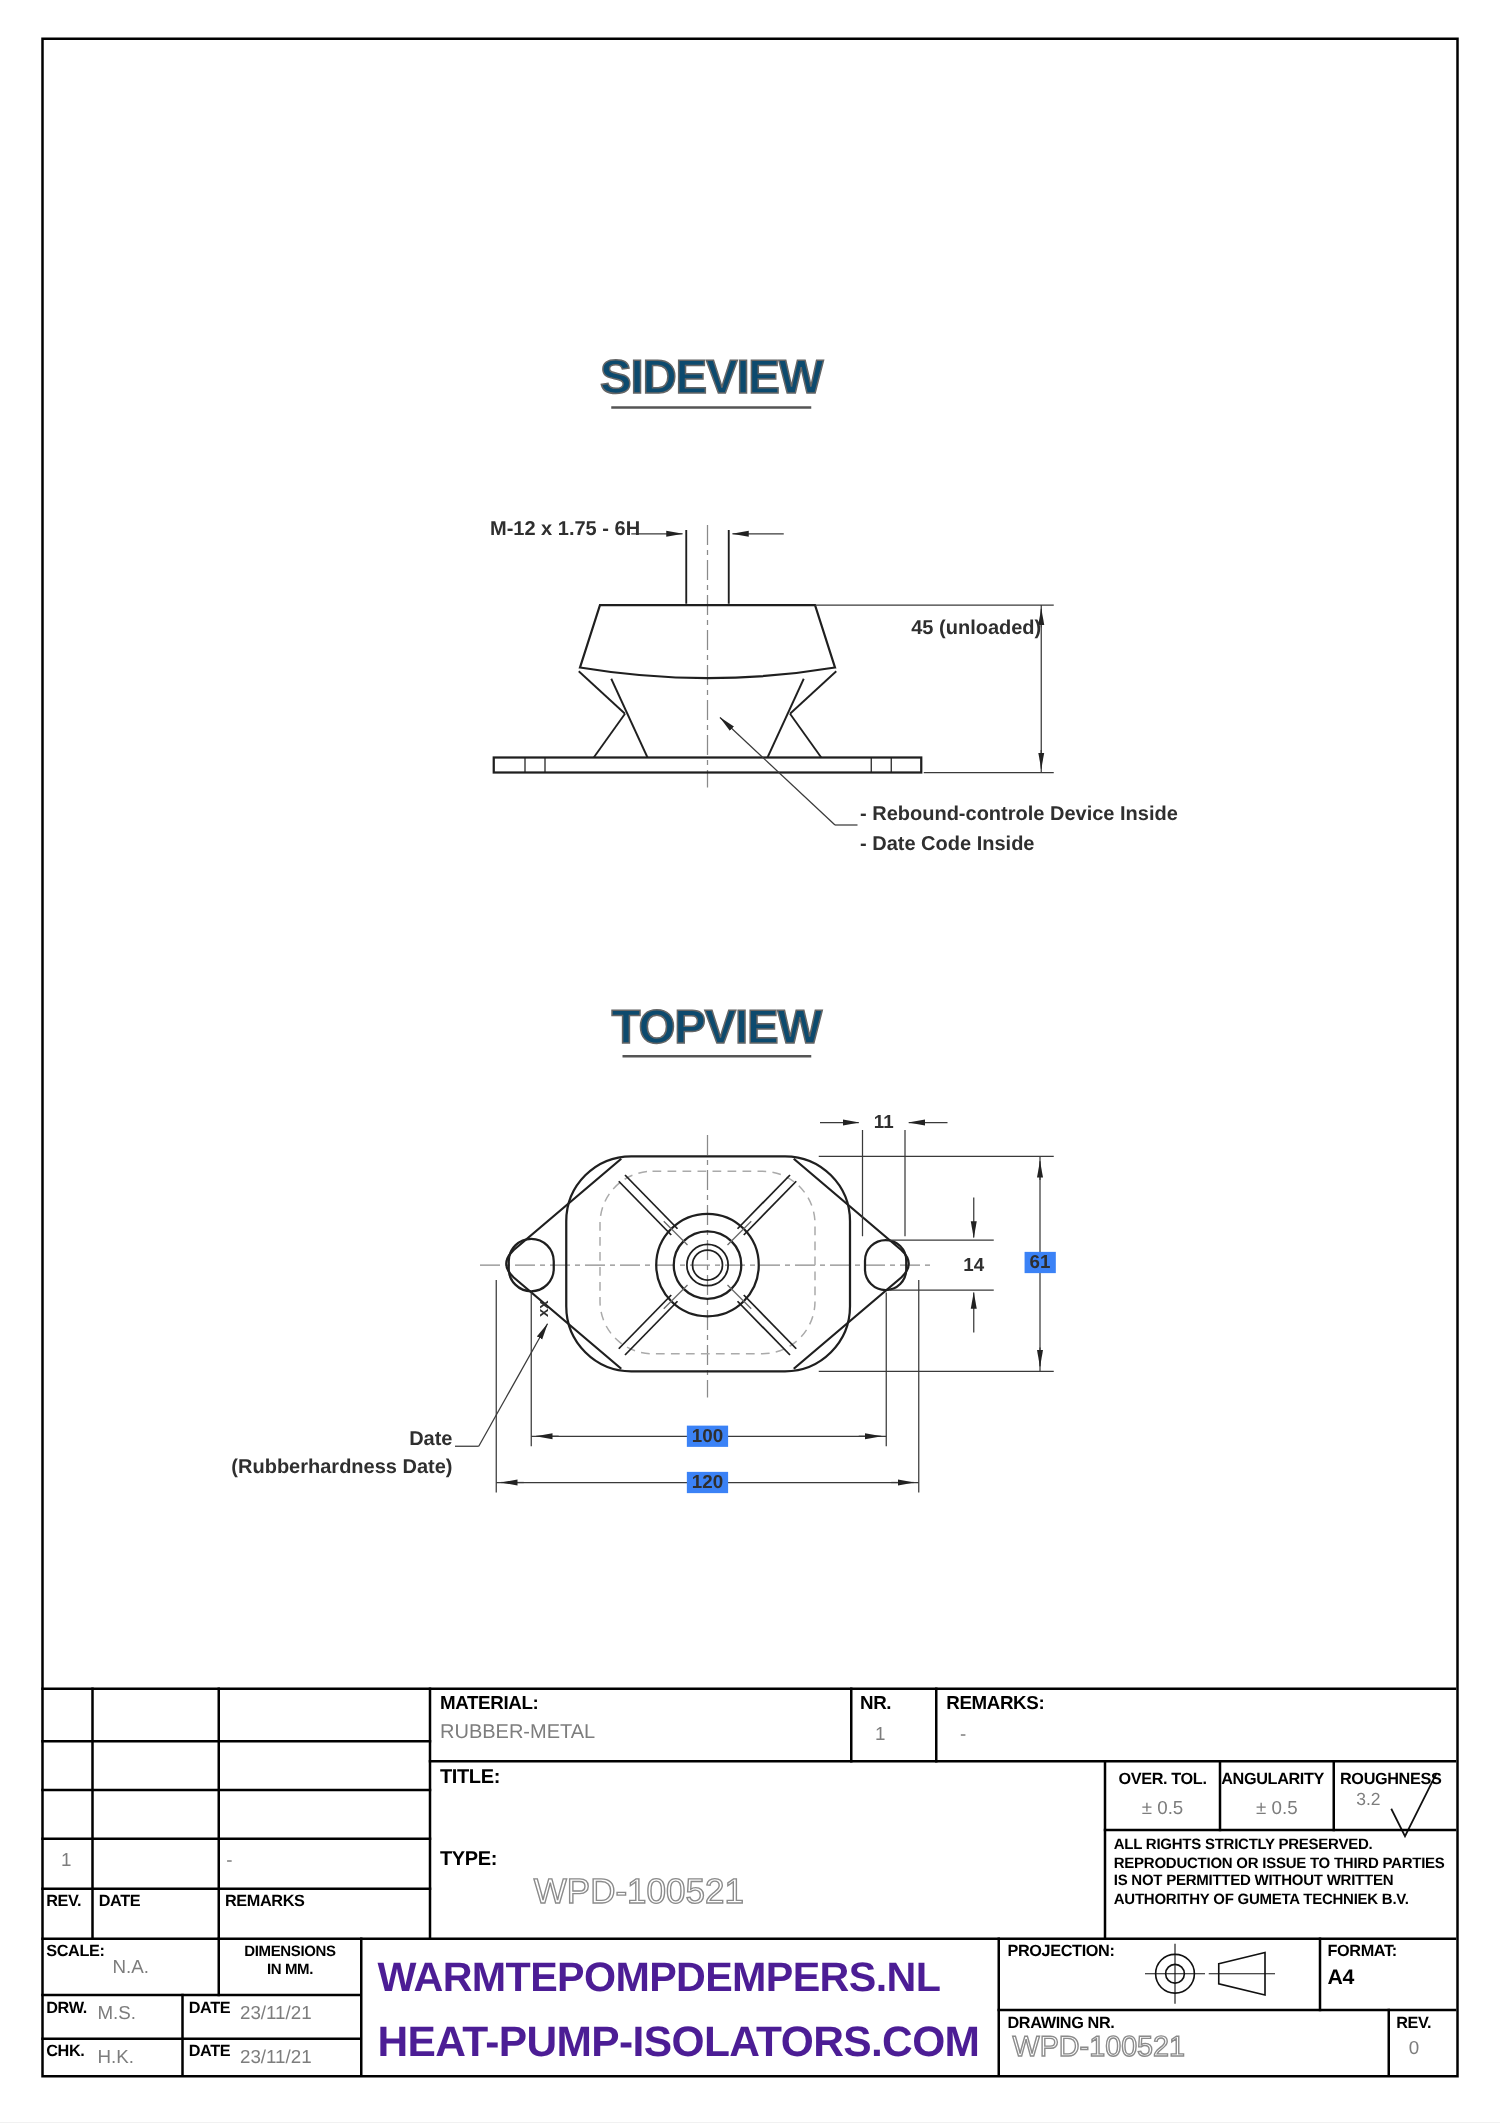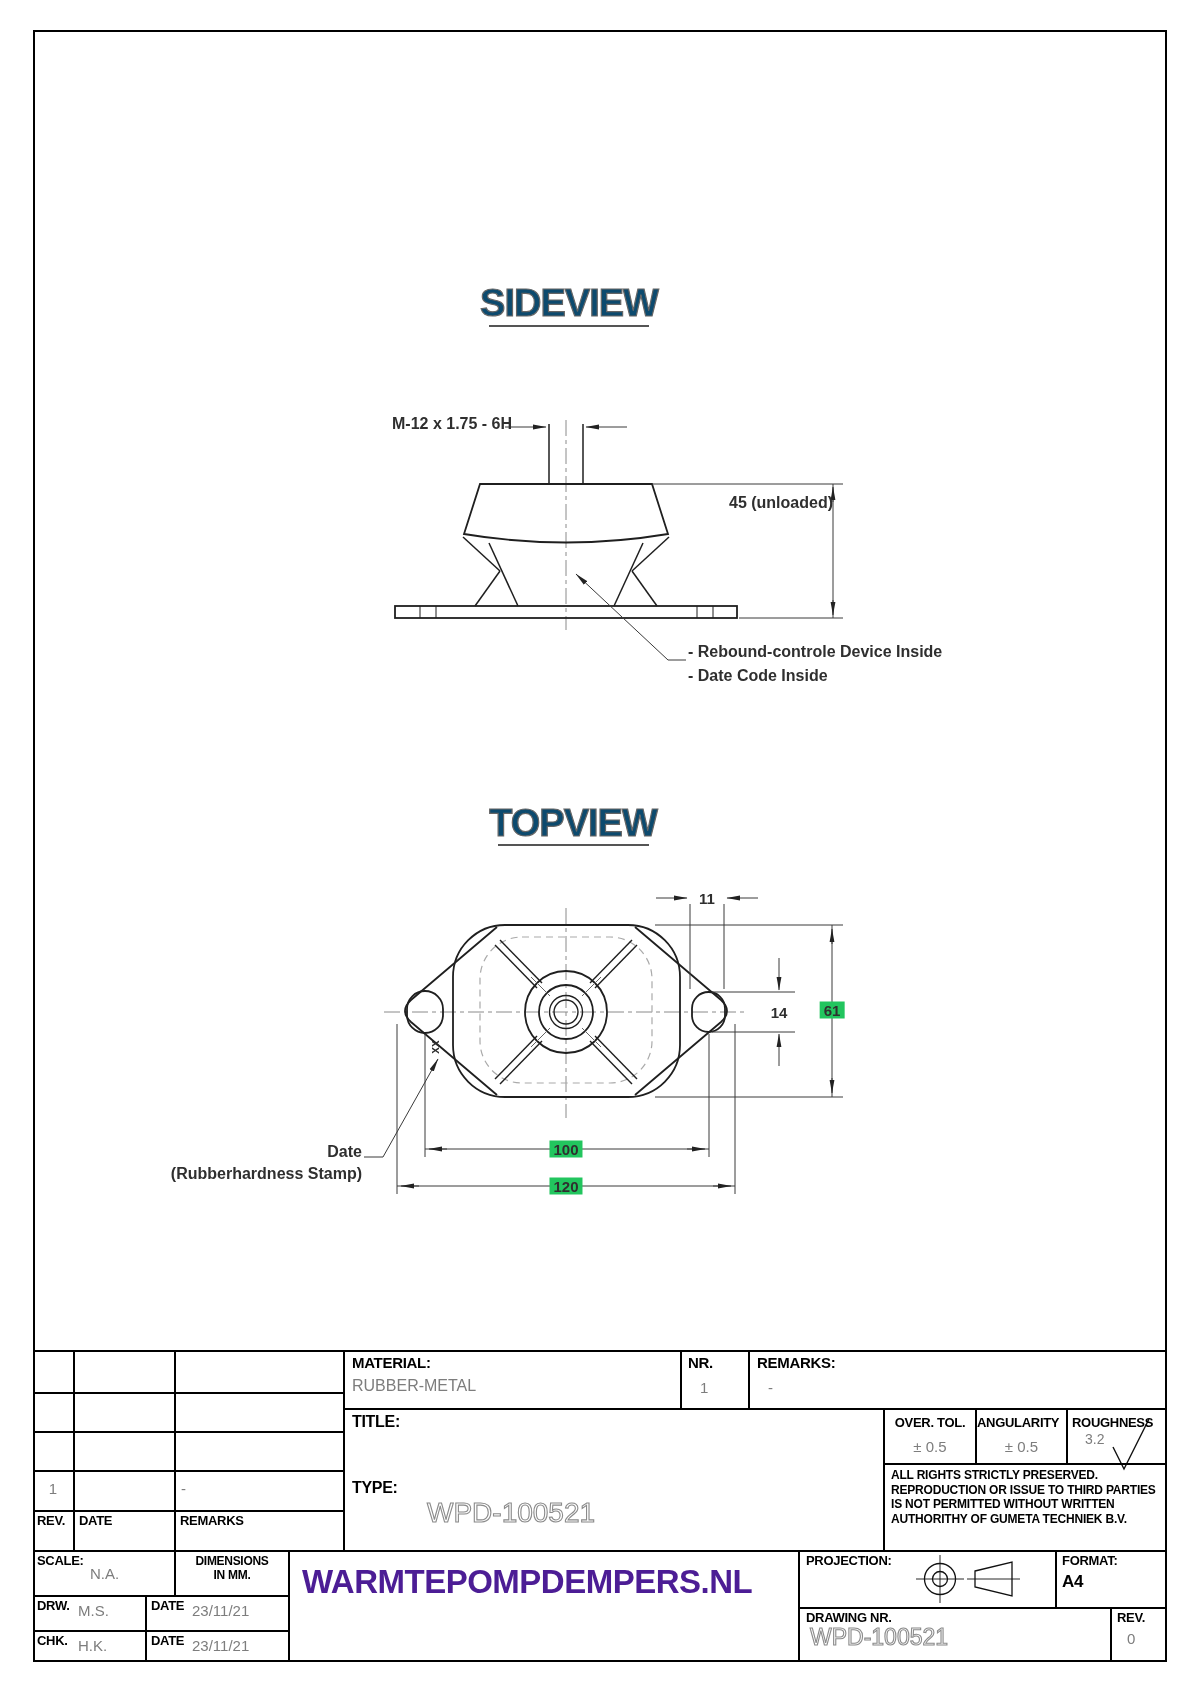--- a/index.html
+++ b/index.html
@@ -4,21 +4,21 @@
 <style>
   html,body{margin:0;padding:0;background:#e8e8e8}
   .page{position:relative;width:1200px;height:1698px;background:#ffffff;overflow:hidden;
         font-family:"Liberation Sans",sans-serif}
   .frame{position:absolute;left:33px;top:30px;width:1134px;height:1632px;
          border:2px solid #000;box-sizing:border-box}
   .ln{position:absolute;background:#000}
   .t{position:absolute;white-space:nowrap}
   .ctr{transform:translate(-50%,-50%)}
   .dim{font-size:15px;font-weight:700;color:#2f2f2f}
-  .dimbg{background:#22c55e;padding:0 4px}
+  .dimbg{background:#3b82f6;padding:0 4px}
   .note{font-size:16px;font-weight:600;color:#2f2f2f}
   .viewtitle{font-size:38px;font-weight:700;letter-spacing:-1px;color:#0c4a6e;
              -webkit-text-stroke:1.2px #666}
   .outl{color:#fff;-webkit-text-stroke:1.1px #8b8b8b;font-weight:400}
   .lbl{font-size:13px;font-weight:700;color:#000;letter-spacing:-0.3px}
   .lbl2{font-size:15px;font-weight:700;color:#000;letter-spacing:-0.3px}
   .val{font-size:15px;color:#7d7d7d}
   .rights{font-size:12px;font-weight:700;line-height:14.5px;color:#000;letter-spacing:-0.2px}
   .brand{font-size:33px;font-weight:800;color:#4c1d95;letter-spacing:-0.5px}
   .uline{position:absolute;height:2px;background:#555}
@@ -162,21 +162,21 @@
   <div class="t note" style="left:688px;top:643px">- Rebound-controle Device Inside</div>
   <div class="t note" style="left:688px;top:667px">- Date Code Inside</div>
 
   <div class="t dim ctr" style="left:707px;top:898px">11</div>
   <div class="t dim ctr" style="left:779px;top:1012px">14</div>
   <div class="t dim ctr dimbg" style="left:832px;top:1010px">61</div>
   <div class="t dim ctr dimbg" style="left:566px;top:1149px">100</div>
   <div class="t dim ctr dimbg" style="left:566px;top:1186px">120</div>
   <div class="t" style="left:428px;top:1040px;font-size:12px;font-weight:700;color:#2f2f2f;transform:rotate(-90deg)">xx</div>
   <div class="t note" style="left:150px;top:1143px;width:212px;text-align:right">Date</div>
-  <div class="t note" style="left:150px;top:1165px;width:212px;text-align:right">(Rubberhardness Stamp)</div>
+  <div class="t note" style="left:150px;top:1165px;width:212px;text-align:right">(Rubberhardness Date)</div>
 
   <div class="ln" style="left:33px;top:1350px;width:1132px;height:2px"></div>
   <div class="ln" style="left:33px;top:1392px;width:312px;height:2px"></div>
   <div class="ln" style="left:33px;top:1431px;width:312px;height:2px"></div>
   <div class="ln" style="left:33px;top:1470px;width:312px;height:2px"></div>
   <div class="ln" style="left:33px;top:1510px;width:312px;height:2px"></div>
   <div class="ln" style="left:33px;top:1550px;width:1132px;height:2px"></div>
   <div class="ln" style="left:343px;top:1408px;width:822px;height:2px"></div>
   <div class="ln" style="left:883px;top:1463px;width:282px;height:2px"></div>
   <div class="ln" style="left:33px;top:1595px;width:255px;height:2px"></div>
@@ -233,20 +233,21 @@
   <div class="t lbl" style="left:37px;top:1598px">DRW.</div>
   <div class="t val" style="left:78px;top:1602px">M.S.</div>
   <div class="t lbl" style="left:151px;top:1598px">DATE</div>
   <div class="t val" style="left:192px;top:1602px">23/11/21</div>
   <div class="t lbl" style="left:37px;top:1633px">CHK.</div>
   <div class="t val" style="left:78px;top:1637px">H.K.</div>
   <div class="t lbl" style="left:151px;top:1633px">DATE</div>
   <div class="t val" style="left:192px;top:1637px">23/11/21</div>
 
   <div class="t brand" style="left:302px;top:1563px">WARMTEPOMPDEMPERS.NL</div>
+  <div class="t brand" style="left:302px;top:1615px;font-size:34px">HEAT-PUMP-ISOLATORS.COM</div>
 
   <div class="t lbl" style="left:806px;top:1553px">PROJECTION:</div>
   <div class="t lbl" style="left:1062px;top:1553px">FORMAT:</div>
   <div class="t lbl2" style="left:1062px;top:1572px;font-size:17px">A4</div>
   <div class="t lbl" style="left:806px;top:1610px">DRAWING NR.</div>
   <div class="t outl" style="left:810px;top:1624px;font-size:23px">WPD-100521</div>
   <div class="t lbl" style="left:1117px;top:1610px">REV.</div>
   <div class="t val" style="left:1127px;top:1630px">0</div>
 
 </div>

